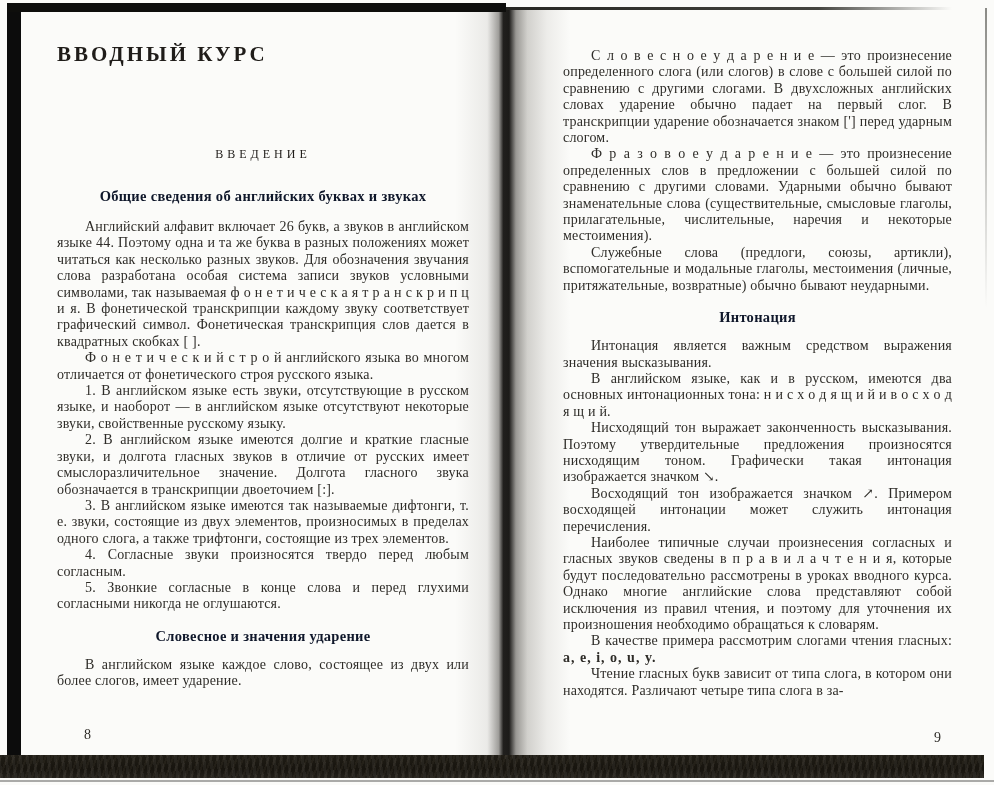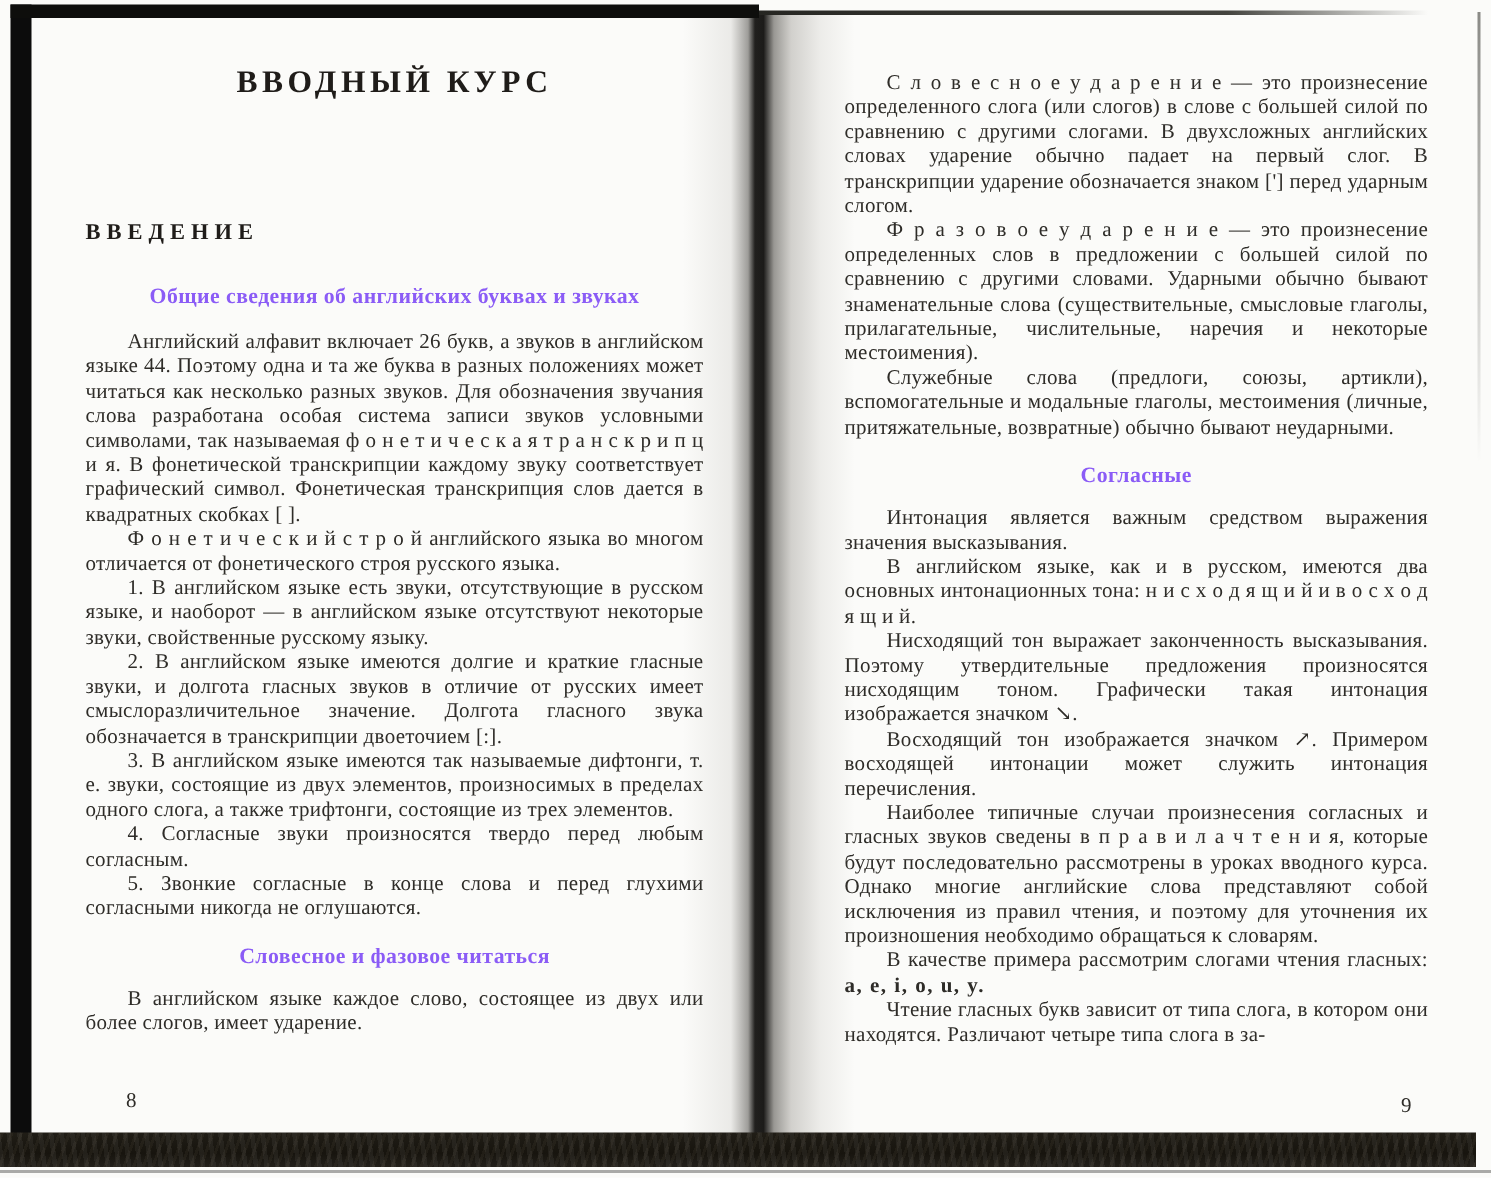--- a/index.html
+++ b/index.html
@@ -43,30 +43,30 @@
   .page-col { position: absolute; top: 0; color: #2e2c28; }
   .page-col.left  { left: 57px;  width: 412px; }
   .page-col.right { left: 563px; width: 389px; }
 
   .para {
     margin: 0; font-size: 14px; line-height: 16.4px;
     text-align: justify; text-indent: 28px;
     letter-spacing: 0.2px;
   }
   .course-title {
-    margin: 42px 0 0 0; text-align: center;
+    margin: 42px 0 0 0; text-align: left;
     font-size: 21px; font-weight: bold; letter-spacing: 3px; color: #1f1c19;
   }
   .section-title {
-    margin: 80px 0 0 0; 
-    font-size: 15px; font-weight: bold; letter-spacing: 4px; color: #1f1c19;
+    margin: 80px 0 0 0; text-align: center;
+    font-size: 12px; font-weight: normal; letter-spacing: 4px; color: #1f1c19;
   }
   .heading {
     margin: 26px 0 14px 0; text-align: center;
-    font-size: 14.5px; font-weight: bold; letter-spacing: 0.3px; color: #8b5cf6;
+    font-size: 14.5px; font-weight: bold; letter-spacing: 0.3px; color: #0f172a;
   }
   .heading.mid { margin-top: 15px; margin-bottom: 12px; }
   .first-body { margin-top: 0; }
   .right-first { padding-top: 48px; }
   .vowels { font-weight: bold; letter-spacing: 1px; }
   .page-number { position: absolute; font-size: 14px; color: #2e2c28; }
   .page-number.left-num  { left: 84px;  top: 727px; }
   .page-number.right-num { left: 934px; top: 730px; }
 </style>
 </head>
@@ -80,30 +80,30 @@
     <h3 class="heading">Общие сведения об английских буквах и звуках</h3>
 
     <p class="para first-body">Английский алфавит включает 26 букв, а звуков в английском языке 44. Поэтому одна и та же буква в разных положениях может читаться как несколько разных звуков. Для обозначения звучания слова разработана особая система записи звуков условными символами, так называемая ф о н е т и ч е с к а я  т р а н с к р и п ц и я.  В фонетической транскрипции каждому звуку соответствует графический символ. Фонетическая транскрипция слов дается в квадратных скобках [ ].</p>
     <p class="para">Ф о н е т и ч е с к и й   с т р о й  английского языка во многом отличается от фонетического строя русского языка.</p>
     <p class="para">1. В английском языке есть звуки, отсутствующие в русском языке, и наоборот — в английском языке отсутствуют некоторые звуки, свойственные русскому языку.</p>
     <p class="para">2. В английском языке имеются долгие и краткие гласные звуки, и долгота гласных звуков в отличие от русских имеет смыслоразличительное значение. Долгота гласного звука обозначается в транскрипции двоеточием [:].</p>
     <p class="para">3. В английском языке имеются так называемые дифтонги, т. е. звуки, состоящие из двух элементов, произносимых в пределах одного слога, а также трифтонги, состоящие из трех элементов.</p>
     <p class="para">4. Согласные звуки произносятся твердо перед любым согласным.</p>
     <p class="para">5. Звонкие согласные в конце слова и перед глухими согласными никогда не оглушаются.</p>
 
-    <h3 class="heading mid">Словесное и фазовое читаться</h3>
+    <h3 class="heading mid">Словесное и значения ударение</h3>
     <p class="para">В английском языке каждое слово, состоящее из двух или более слогов, имеет ударение.</p>
   </div>
 
   <div class="page-col right right-first">
     <p class="para first-body">С л о в е с н о е   у д а р е н и е  — это произнесение определенного слога (или слогов) в слове с большей силой по сравнению с другими слогами. В двухсложных английских словах ударение обычно падает на первый слог. В транскрипции ударение обозначается знаком ['] перед ударным слогом.</p>
     <p class="para">Ф р а з о в о е   у д а р е н и е  — это произнесение определенных слов в предложении с большей силой по сравнению с другими словами. Ударными обычно бывают знаменательные слова (существительные, смысловые глаголы, прилагательные, числительные, наречия и некоторые местоимения).</p>
     <p class="para">Служебные слова (предлоги, союзы, артикли), вспомогательные и модальные глаголы, местоимения (личные, притяжательные, возвратные) обычно бывают неударными.</p>
 
-    <h3 class="heading mid">Согласные</h3>
+    <h3 class="heading mid">Интонация</h3>
     <p class="para">Интонация является важным средством выражения значения высказывания.</p>
     <p class="para">В английском языке, как и в русском, имеются два основных интонационных тона:  н и с х о д я щ и й  и  в о с х о д я щ и й.</p>
     <p class="para">Нисходящий тон выражает законченность высказывания. Поэтому утвердительные предложения произносятся нисходящим тоном. Графически такая интонация изображается значком ↘.</p>
     <p class="para">Восходящий тон изображается значком ↗. Примером восходящей интонации может служить интонация перечисления.</p>
 
     <p class="para">Наиболее типичные случаи произнесения согласных и гласных звуков сведены в  п р а в и л а   ч т е н и я,  которые будут последовательно рассмотрены в уроках вводного курса. Однако многие английские слова представляют собой исключения из правил чтения, и поэтому для уточнения их произношения необходимо обращаться к словарям.</p>
     <p class="para"><span>В качестве примера рассмотрим слогами чтения гласных: </span><span class="vowels">a, e, i, o, u, y.</span></p>
     <p class="para">Чтение гласных букв зависит от типа слога, в котором они находятся. Различают четыре типа слога в за-</p>
   </div>
 

